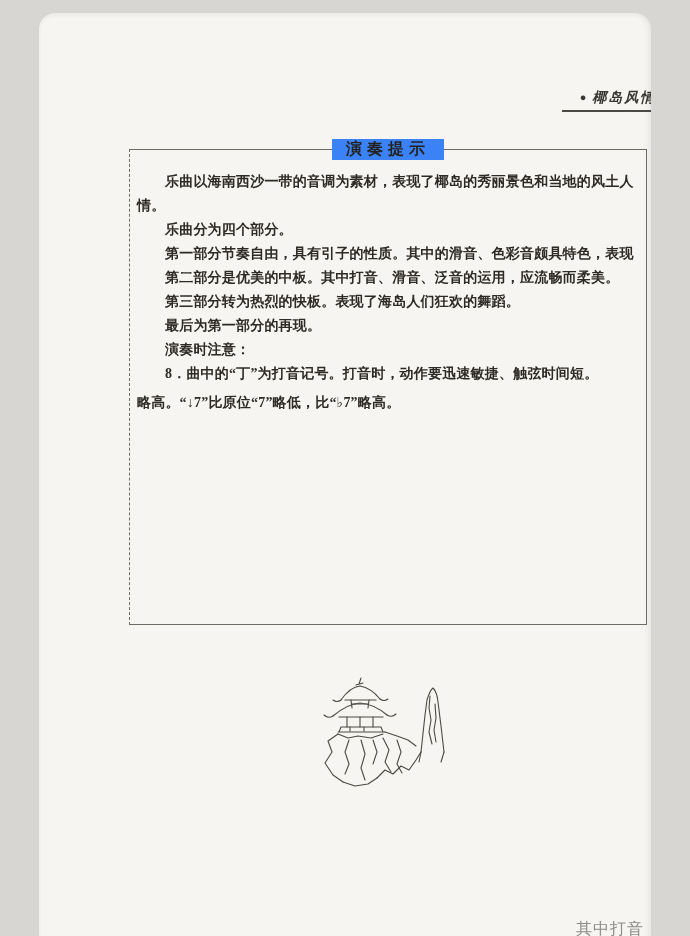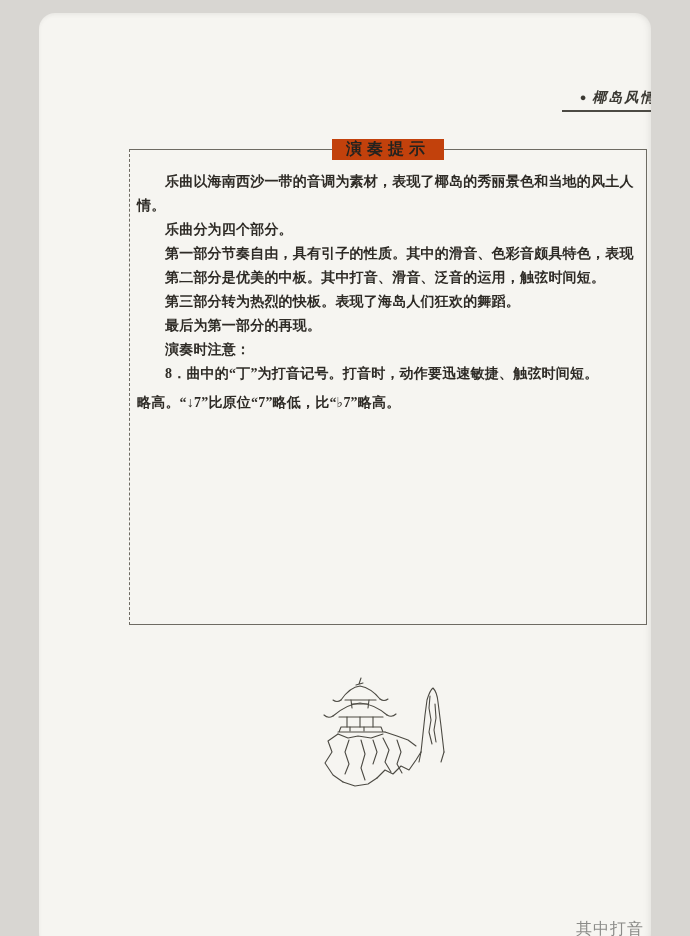--- a/index.html
+++ b/index.html
@@ -44,21 +44,21 @@
     border-top:1px solid #6e6b63;
     border-right:1px solid #6e6b63;
     border-bottom:1px solid #6e6b63;
     border-left:1px dashed #6e6b63;
     padding:20px 7px 0 7px;
   }
   .tipbox-title {
     position:absolute;
     top:-11px; left:50%;
     transform:translateX(-50%);
-    background:#c2410c;
+    background:#3b82f6;
     padding:0 14px;
     font-family:"Liberation Sans","DejaVu Sans",sans-serif;
     font-weight:bold;
     font-size:16px;
     letter-spacing:5px;
     color:#24221e;
     white-space:nowrap;
     text-align:center;
   }
   .ln {
@@ -110,21 +110,21 @@
       <path d="M1,36 l5,-0.5" stroke="#56534b" stroke-width="1.2" fill="none"></path>
     </svg>
   </div>
 
   <div class="tipbox">
     <div class="tipbox-title">演奏提示</div>
     <p class="ln indent">乐曲以海南西沙一带的音调为素材，表现了椰岛的秀丽景色和当地的风土人</p>
     <p class="ln">情。</p>
     <p class="ln indent">乐曲分为四个部分。</p>
     <p class="ln indent">第一部分节奏自由，具有引子的性质。其中的滑音、色彩音颇具特色，表现</p>
-    <p class="ln indent">第二部分是优美的中板。其中打音、滑音、泛音的运用，触弦时间短。</p>
+    <p class="ln indent">第二部分是优美的中板。其中打音、滑音、泛音的运用，应流畅而柔美。</p>
     <p class="ln indent">第三部分转为热烈的快板。表现了海岛人们狂欢的舞蹈。</p>
     <p class="ln indent">最后为第一部分的再现。</p>
     <p class="ln indent">演奏时注意：</p>
     <p class="ln indent">8．曲中的“丁”为打音记号。打音时，动作要迅速敏捷、触弦时间短。</p>
     <p class="ln sp5">略高。“↓7”比原位“7”略低，比“♭7”略高。</p>
   </div>
 
   <svg class="illustration" width="154" height="122" viewBox="0 0 154 122" fill="none" stroke="#4c4a43" stroke-width="1.1" stroke-linecap="round" stroke-linejoin="round">
 
     <path d="M47,11 l2,-6 M44,12 l7,-2"></path>

